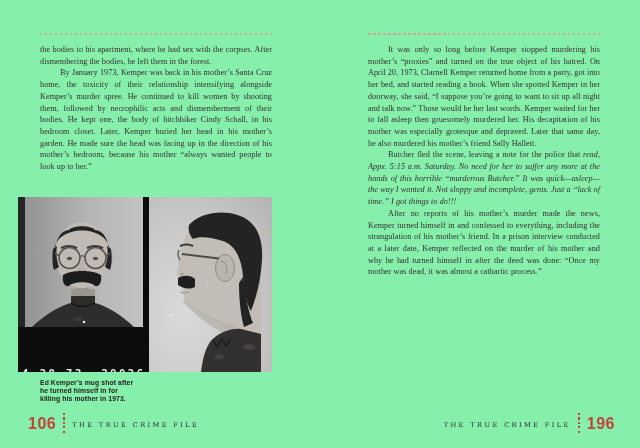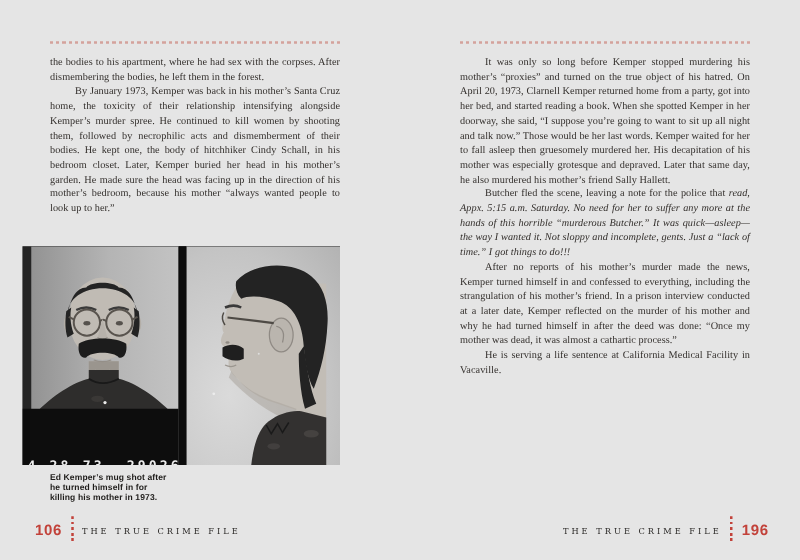--- a/index.html
+++ b/index.html
@@ -1,18 +1,18 @@
 <!DOCTYPE html>
 <html><head>
 <meta charset="utf-8">
 <style>
   * { margin:0; padding:0; box-sizing:border-box; }
   html,body { width:640px; height:448px; overflow:hidden; }
   body { background:#fdfdfb; font-family:"Liberation Serif", serif; }
-  .spread { position:relative; width:640px; height:448px; background:#e5e5e5; }
+  .spread { position:relative; width:640px; height:448px; background:#86efac; }
 
   
   .rule { position:absolute; top:33px; height:2px;
           background:repeating-linear-gradient(90deg,#d4a29c 0 2.5px, transparent 2.5px 5px); }
   .rule.left  { left:40px;  width:232px; }
   .rule.right { left:368px; width:232px; }
 
   
   .textblock { position:absolute; top:44px; width:232px; font-size:8.2px;
                line-height:11.7px; text-align:justify; color:#332f2c;
@@ -43,21 +43,21 @@
              font-family:"Liberation Sans", sans-serif; font-weight:bold;
              font-size:6.8px; line-height:7.8px; color:#1e1c1a;
              letter-spacing:0.1px; }
 
   
   .footer { position:absolute; top:412px; height:24px; display:flex;
             align-items:center; gap:7px; }
   .footer.left  { left:28px; }
   .footer.right { right:25px; }
   .page-num { font-family:"Liberation Sans", sans-serif; font-weight:bold;
-              font-size:12px; color:#c2423a; letter-spacing:0.5px; }
+              font-size:16px; color:#c2423a; letter-spacing:0.5px; }
   .vdash { width:2px; height:22px;
            background:repeating-linear-gradient(180deg,#c2423a 0 2.2px, transparent 2.2px 4.4px); }
   .footer-title { font-family:"DejaVu Serif", serif; font-weight:normal;
                   font-size:6.6px; letter-spacing:2.4px; color:#2b2927;
                   padding-top:1px; }
 </style>
 </head>
 <body>
 
 <div class="spread">
@@ -161,21 +161,20 @@
     <span class="page-num">106</span>
     <span class="vdash"></span>
     <span class="footer-title">THE TRUE CRIME FILE</span>
   </div>
 
   <div class="rule right"></div>
   <div class="textblock right" id="right-paragraphs">
       <p class="para indent"><span>It was only so long before Kemper stopped murdering his mother’s “proxies” and turned on the true object of his hatred. On April 20, 1973, Clarnell Kemper returned home from a party, got into her bed, and started reading a book. When she spotted Kemper in her doorway, she said, “I suppose you’re going to want to sit up all night and talk now.” Those would be her last words. Kemper waited for her to fall asleep then gruesomely murdered her. His decapitation of his mother was especially grotesque and depraved. Later that same day, he also murdered his mother’s friend Sally Hallett.</span></p>
       <p class="para indent"><span>Butcher fled the scene, leaving a note for the police that </span><i>read, Appx. 5:15 a.m. Saturday. No need for her to suffer any more at the hands of this horrible “murderous Butcher.” It was quick—asleep—the way I wanted it. Not sloppy and incomplete, gents. Just a “lack of time.” I got things to do!!!</i></p>
       <p class="para indent"><span>After no reports of his mother’s murder made the news, Kemper turned himself in and confessed to everything, including the strangulation of his mother’s friend. In a prison interview conducted at a later date, Kemper reflected on the murder of his mother and why he had turned himself in after the deed was done: “Once my mother was dead, it was almost a cathartic process.”</span></p>
-      <p class="para indent"><span>He is serving a life sentence at California Medical Facility in Vacaville.</span></p>
     </div>
 
   <div class="footer right">
     <span class="footer-title">THE TRUE CRIME FILE</span>
     <span class="vdash"></span>
     <span class="page-num">196</span>
   </div>
 
 </div>
 

